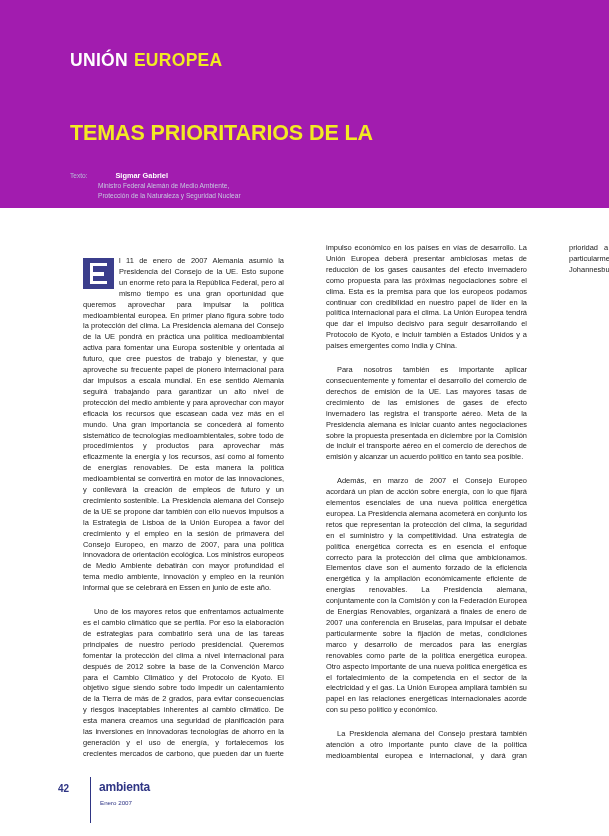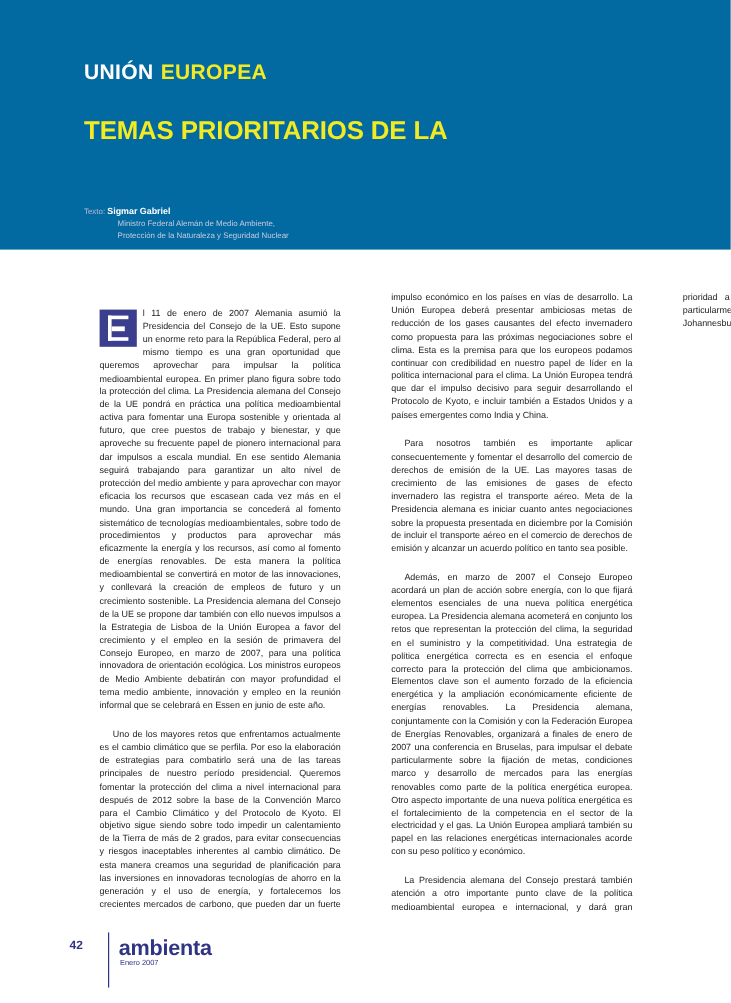--- a/index.html
+++ b/index.html
@@ -16,21 +16,21 @@
     position: relative;
   }
 
   
   .header-band {
     position: absolute;
     left: 0;
     top: 0;
     width: 609px;
     height: 208px;
-    background: #0369a1;
+    background: #a21caf;
   }
   .kicker {
     position: absolute;
     left: 70px;
     top: 52px;
     font-size: 17.5px;
     font-weight: bold;
     letter-spacing: 0.3px;
     line-height: 1;
     white-space: nowrap;
@@ -43,35 +43,36 @@
     left: 70px;
     top: 83px;
     width: 470px;
     color: #f2ea23;
     font-size: 21.5px;
     font-weight: bold;
     line-height: 1.17;
     letter-spacing: -0.1px;
     text-transform: uppercase;
   }
-  .headline span { display: block; white-space: nowrap; }
+  .headline span { display: block; white-space: nowrap; margin-top: 24px; }
 
   .byline {
     position: absolute;
     left: 70px;
     top: 170px;
     color: #ced0e4;
     font-size: 6.6px;
     line-height: 1.5;
   }
   .byline .by-label { color: #b9bcd8; }
   .byline .by-name {
     color: #ffffff;
     font-weight: bold;
     font-size: 7.4px;
+    margin-left: 26px;
   }
   .byline .by-role {
     display: block;
     margin-left: 28px;
     color: #c6c9e0;
   }
 
   
   .article {
     position: absolute;
@@ -149,21 +150,21 @@
     left: 32px;
     top: -2px;
     width: 1px;
     height: 46px;
     background: #2f3584;
   }
   .masthead {
     position: absolute;
     left: 41px;
     top: 2px;
-    font-size: 18px;
+    font-size: 12px;
     font-weight: bold;
     color: #2f3584;
     line-height: 1;
     letter-spacing: -0.2px;
   }
   .issue-date {
     position: absolute;
     left: 42px;
     top: 21px;
     font-size: 6.2px;

